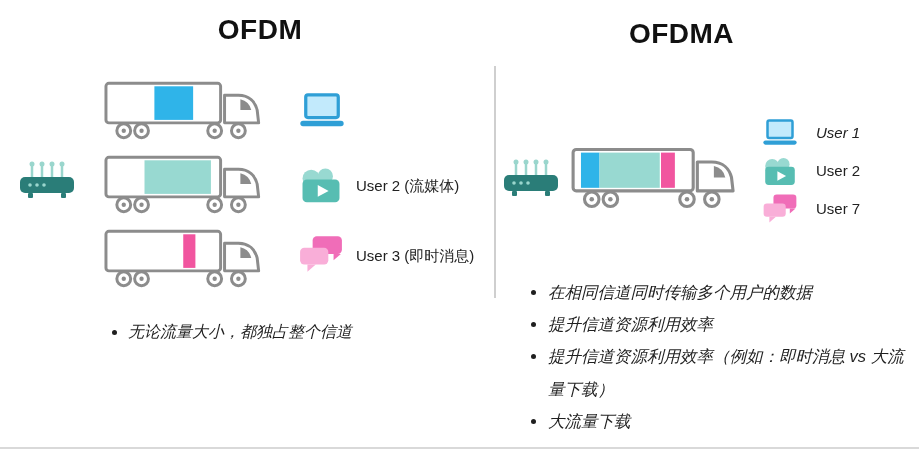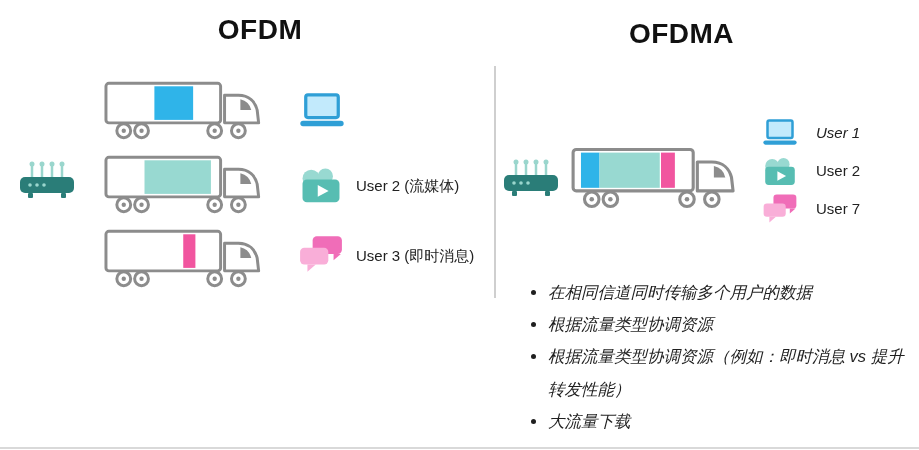--- a/index.html
+++ b/index.html
@@ -155,20 +155,23 @@
         <path class="bubble-back" d="M34,19 v6 l7,-6 z"></path>
       </g>
       <g>
         <rect class="bubble-front" x="2" y="13" width="27" height="16" rx="4"></rect>
         <path class="bubble-front" d="M9,29 v7 l8,-7 z"></path>
       </g>
     </svg>
   </div>
   <div class="abs user-label" style="left:356px;top:247px;text-align:right;">User 3 (即时消息)</div>
 
+  <ul class="abs bullet-list left-bullets" style="left:100px;top:312px;">
+    <li>无论流量大小，都独占整个信道</li>
+  </ul>
 
   <div class="abs v-divider" style="left:494px;top:66px;height:232px;"></div>
 
   <div class="abs panel-title" style="left:574px;top:18px;width:215px;">OFDMA</div>
 
   <div class="abs" style="left:498px;top:154px;width:66px;height:48px;">
     <svg viewBox="0 0 66 46" width="100%" height="100%">
       <line class="router-antenna" x1="18" y1="20" x2="18" y2="9"></line>
         <circle class="router-antenna-tip" cx="18" cy="7" r="2.5"></circle>
       <line class="router-antenna" x1="28" y1="20" x2="28" y2="9"></line>
@@ -235,20 +238,20 @@
       <g>
         <rect class="bubble-front" x="2" y="13" width="27" height="16" rx="4"></rect>
         <path class="bubble-front" d="M9,29 v7 l8,-7 z"></path>
       </g>
     </svg>
   </div>
   <div class="abs user-label" style="left:816px;top:200px;">User 7</div>
 
   <ul class="abs bullet-list right-bullets" style="left:520px;top:268px;">
     <li>在相同信道同时传输多个用户的数据</li>
-    <li>根据流量类型协调资源</li>
-    <li>根据流量类型协调资源（例如：即时消息 vs 提升转发性能）</li>
+    <li>提升信道资源利用效率</li>
+    <li>提升信道资源利用效率（例如：即时消息 vs 大流量下载）</li>
     <li>大流量下载</li>
   </ul>
 
   <div class="abs bottom-divider"></div>
 
 </div>
 
 </body></html>

